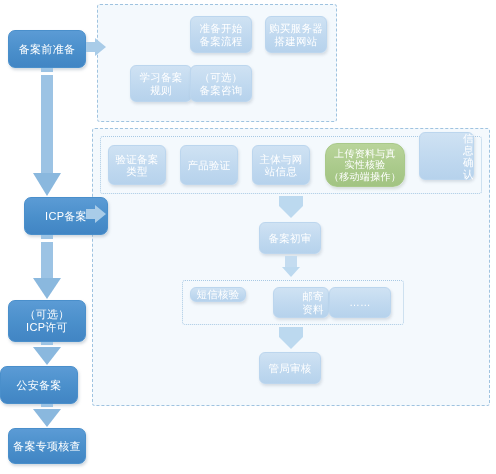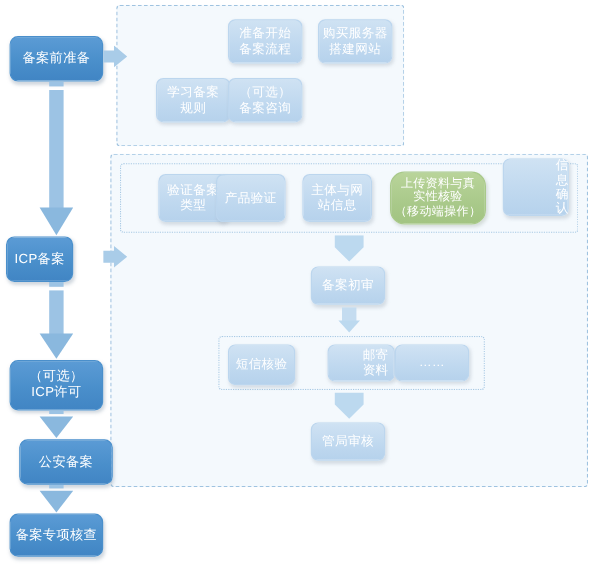--- a/index.html
+++ b/index.html
@@ -91,26 +91,26 @@
   <div class="dash-box" style="left:97px; top:4px; width:240px; height:118px;"></div>
 
   <div class="dash-box" style="left:92px; top:128px; width:398px; height:278px;"></div>
 
   <div class="dash-box inner" style="left:100px; top:136px; width:382px; height:58px;"></div>
 
   <div class="dash-box inner" style="left:182px; top:280px; width:222px; height:45px;"></div>
 
   <div class="node main-node" style="left:8px; top:30px; width:78px; height:38px;">备案前准备</div>
 
-  <div class="node main-node" style="left:5px; top:197px; width:56px; height:38px;">ICP备案</div>
+  <div class="node main-node" style="left:24px; top:197px; width:84px; height:38px;">ICP备案</div>
 
   <div class="node main-node" style="left:8px; top:300px; width:78px; height:42px;">（可选）
 ICP许可</div>
 
-  <div class="node main-node" style="left:16px; top:366px; width:78px; height:38px;">公安备案</div>
+  <div class="node main-node" style="left:0; top:366px; width:78px; height:38px;">公安备案</div>
 
   <div class="node main-node" style="left:8px; top:428px; width:78px; height:36px;">备案专项核查</div>
 
   <div class="arrow" style="left:30px; top:68px;">
     <svg width="34" height="130" viewBox="0 0 34 130">
       <rect x="11" y="0" width="12" height="4" fill="#9cc3e4"></rect>
       <rect x="11" y="7" width="12" height="101" fill="#9cc3e4"></rect>
       <polygon points="3,105 31,105 17,128" fill="#8ab8de"></polygon>
     </svg>
   </div>
@@ -155,21 +155,21 @@
 
   <div class="node chip" style="left:190px; top:16px; width:62px; height:37px;">准备开始
 备案流程</div>
 
   <div class="node chip" style="left:113px; top:65px; width:62px; height:37px;margin-left:17px;">学习备案
 规则</div>
 
   <div class="node chip" style="left:190px; top:65px; width:62px; height:37px;">（可选）
 备案咨询</div>
 
-  <div class="node chip" style="left:108px; top:145px; width:58px; height:40px;margin-left:24px;">验证备案
+  <div class="node chip" style="left:108px; top:145px; width:58px; height:40px;">验证备案
 类型</div>
 
   <div class="node chip" style="left:252px; top:145px; width:58px; height:40px;">主体与网
 站信息</div>
 
   <div class="node chip" style="left:180px; top:145px; width:58px; height:40px;">产品验证</div>
 
   <div class="node chip-green" style="left:325px; top:143px; width:80px; height:44px;">上传资料与真
 实性核验
 （移动端操作）</div>
@@ -184,21 +184,21 @@
 
   <div class="node chip" style="left:259px; top:222px; width:62px; height:32px;">备案初审</div>
 
   <div class="arrow" style="left:281px; top:256px;">
     <svg width="20" height="22" viewBox="0 0 20 22">
       <rect x="4" y="0" width="12" height="12" fill="#c4dcf0"></rect>
       <polygon points="1,11 19,11 10,21" fill="#bcd9ef"></polygon>
     </svg>
   </div>
 
-  <div class="node chip" style="left:190px; top:287px; width:56px; height:34px;">短信核验</div>
+  <div class="node chip" style="left:190px; top:287px; width:56px; height:15px;">短信核验</div>
 
   <div class="node chip" style="left:273px; top:287px; width:56px; height:31px;padding-left:24px;">邮寄资料</div>
 
   <div class="node chip" style="left:329px; top:287px; width:62px; height:31px;">……</div>
 
   <div class="arrow" style="left:276px; top:327px;">
     <svg width="30" height="24" viewBox="0 0 30 24">
       <polygon points="3,0 27,0 27,10 15,22 3,10" fill="#bcd9ef"></polygon>
     </svg>
   </div>

